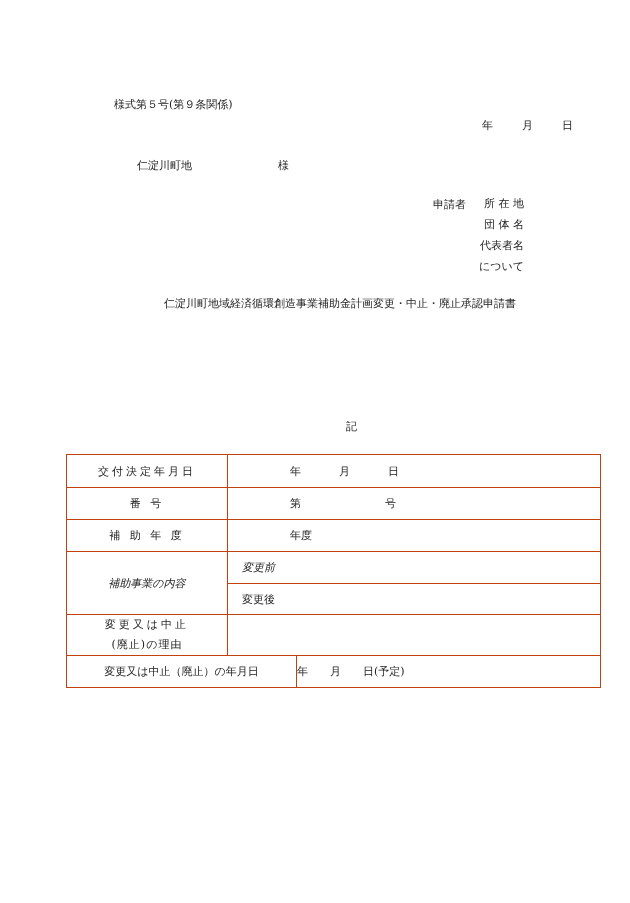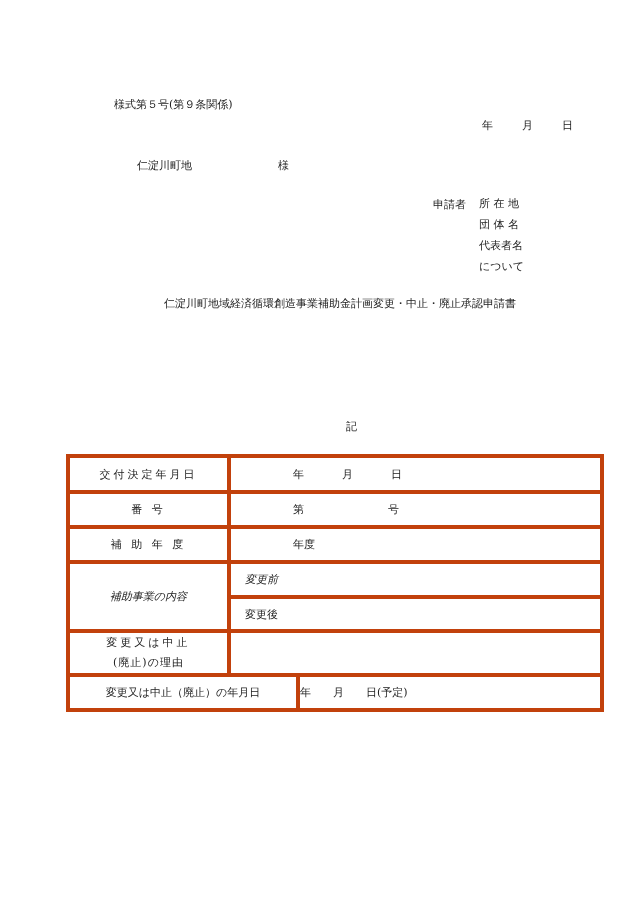--- a/index.html
+++ b/index.html
@@ -8,33 +8,33 @@
     font-family: "DejaVu Serif", "Liberation Serif", serif; color: #222; font-size: 11px;
   }
   .abs { position: absolute; white-space: nowrap; margin-left: 35px; }
   .form-number { left: 79px; top: 97px; }
   .date-top { left: 447px; top: 118px; }
   .date-top span { display: inline-block; }
   .addressee { left: 102px; top: 158px; }
   .addressee .sama { position: absolute; left: 141px; top: 0; }
   .applicant { left: 398px; top: 197px; }
   .applicant .lbl { position: absolute; left: 0; top: 0; text-align: center; }
-  .applicant .fields { position: absolute; left: 46px; top: 0; }
+  .applicant .fields { position: absolute; left: 46px; top: 0; text-align: right; }
   .applicant .fields div { height: 21px; line-height: 13px; }
   .doc-title { left: 129px; top: 296px; }
   .body-text { left: 91px; top: 337px; width: 470px; white-space: normal; line-height: 21px; letter-spacing: 0.2px; }
   .body-text .l1 { padding-left: 60px; }
   .ki { left: 311px; top: 419px; }
 
   table.form {
     position: absolute; left: 66px; top: 454px; width: 534px;
     border-collapse: collapse; table-layout: fixed;
   }
   table.form td {
-    border: 4px solid #c2410c; padding: 0; font-size: 11px; vertical-align: middle;
+    border: 1px solid #c2410c; padding: 0; font-size: 11px; vertical-align: middle;
   }
   table.form td.label { text-align: center; letter-spacing: 3px; }
   table.form td.value { padding-left: 62px; }
   table.form td.value2 { padding-left: 14px; }
   .r1 td { height: 32px; }
   .r2 td { height: 31px; }
   .r3 td { height: 31px; }
   .r4 td { height: 31px; font-style: italic; }
   .r5 td { height: 30px; }
   .r6 td { height: 40px; }

